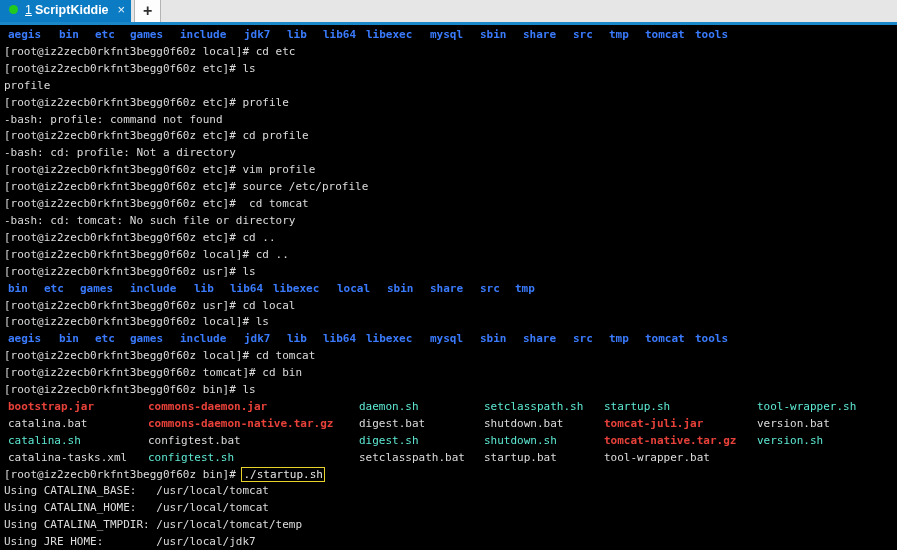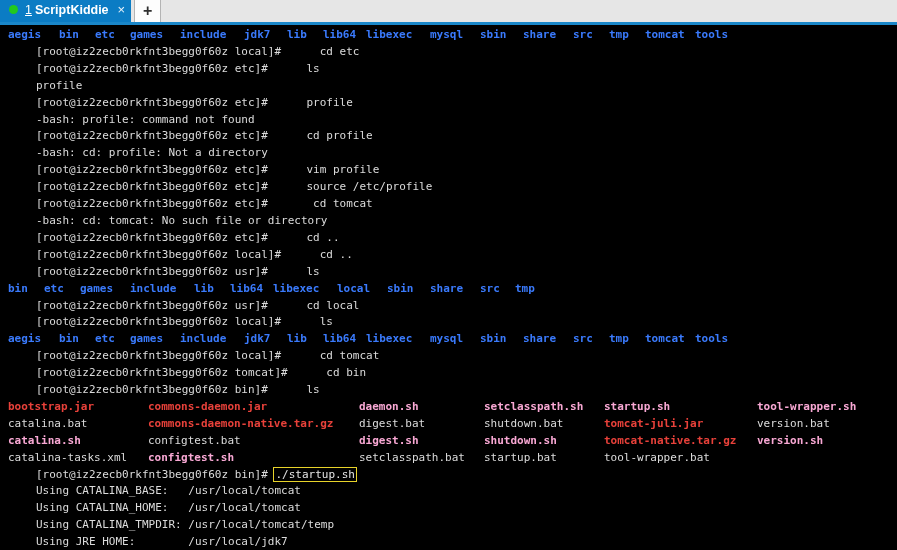--- a/index.html
+++ b/index.html
@@ -92,26 +92,26 @@
     color: #e4e4e4;
     font-family: "DejaVu Sans Mono", "Liberation Mono", monospace;
     font-size: 11px;
     line-height: 16.92px;
     padding: 2px 0 0 4px;
     box-sizing: border-box;
     overflow: hidden;
     white-space: pre;
   }
   .row { height: 16.92px; white-space: pre; }
-  .seg { white-space: pre; margin-left: 32px; }
+  .seg { white-space: pre; }
 
   
   .c-dir  { color: #3a7afc; font-weight: bold; }
   .c-arc  { color: #e8413a; font-weight: bold; }
-  .c-exe  { color: #f9a8d4; font-weight: bold; }
+  .c-exe  { color: #5eead4; font-weight: normal; }
   .c-txt  { color: #dcdcdc; }
 
   
   .hl {
     border: 1px solid #e8d32a;
     padding: 0 1px;
     margin: 0 0 8px -1px;
     color: #e4e4e4;
   }
 

